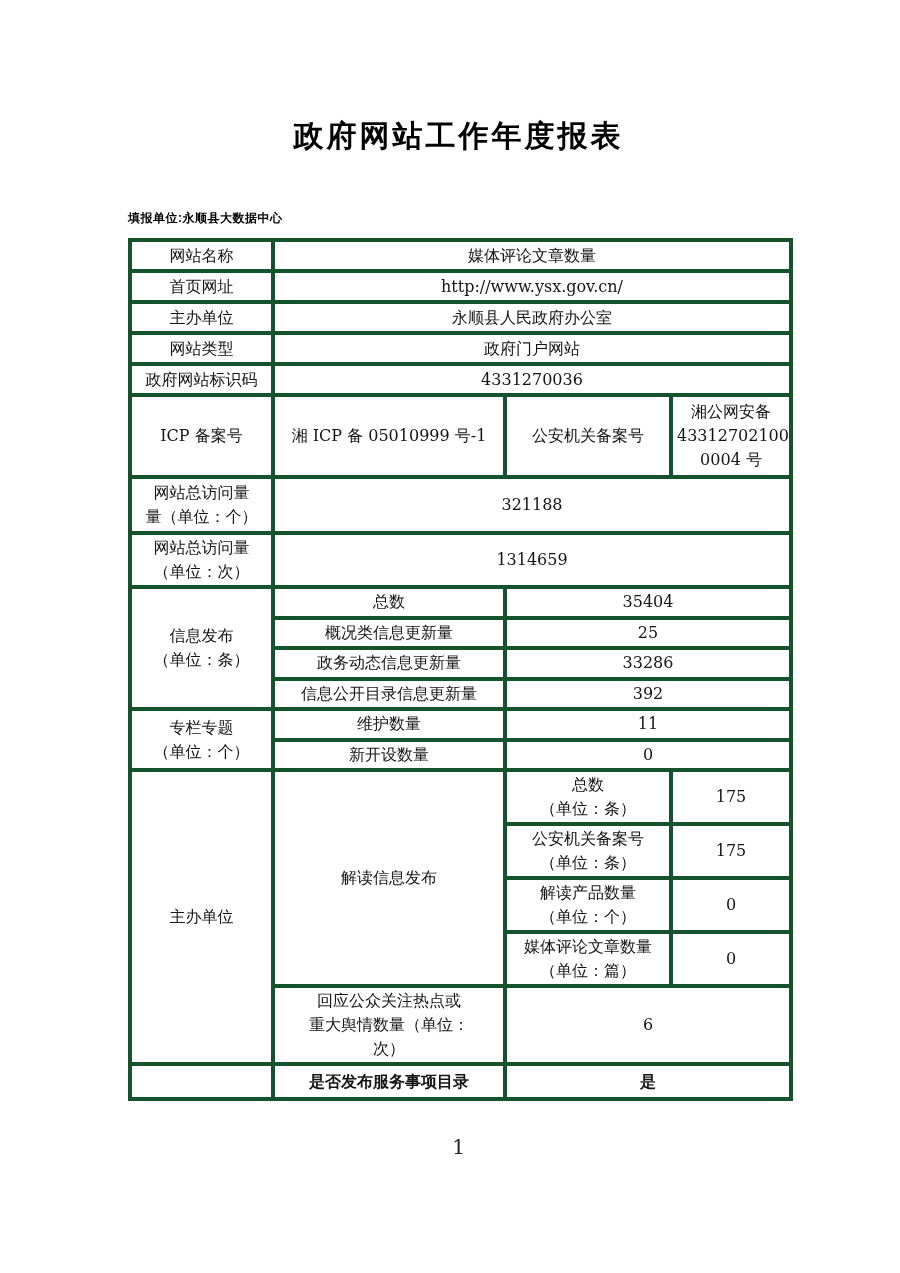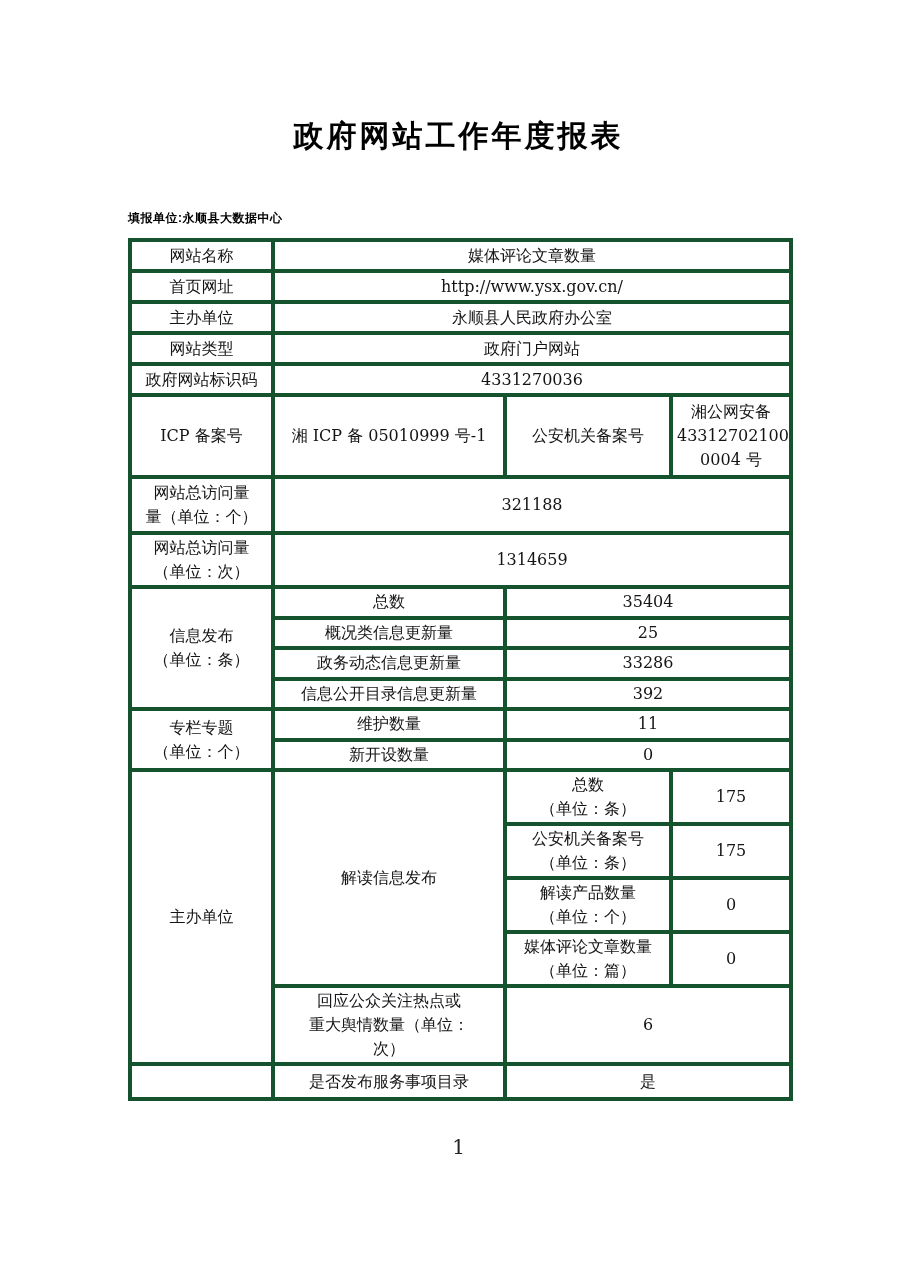--- a/index.html
+++ b/index.html
@@ -63,21 +63,21 @@
     box-sizing: border-box;
     color: #141414;
   }
   tr.h31 { height: 31px; }
   tr.h82 { height: 82px; }
   tr.h56 { height: 56px; }
   tr.h52 { height: 52px; }
   tr.h30 { height: 30.5px; }
   tr.h53 { height: 53.25px; }
   tr.h74 { height: 74px; margin-top: 44px; }
-  tr.h35 { height: 35px; }
+  tr.h35 { height: 35px; font-weight: bold; }
   .pagenum {
     text-align: center;
     margin-top: 34px;
     font-size: 20px;
     color: #222;
   }
 </style>
 </head>
 <body>
 

